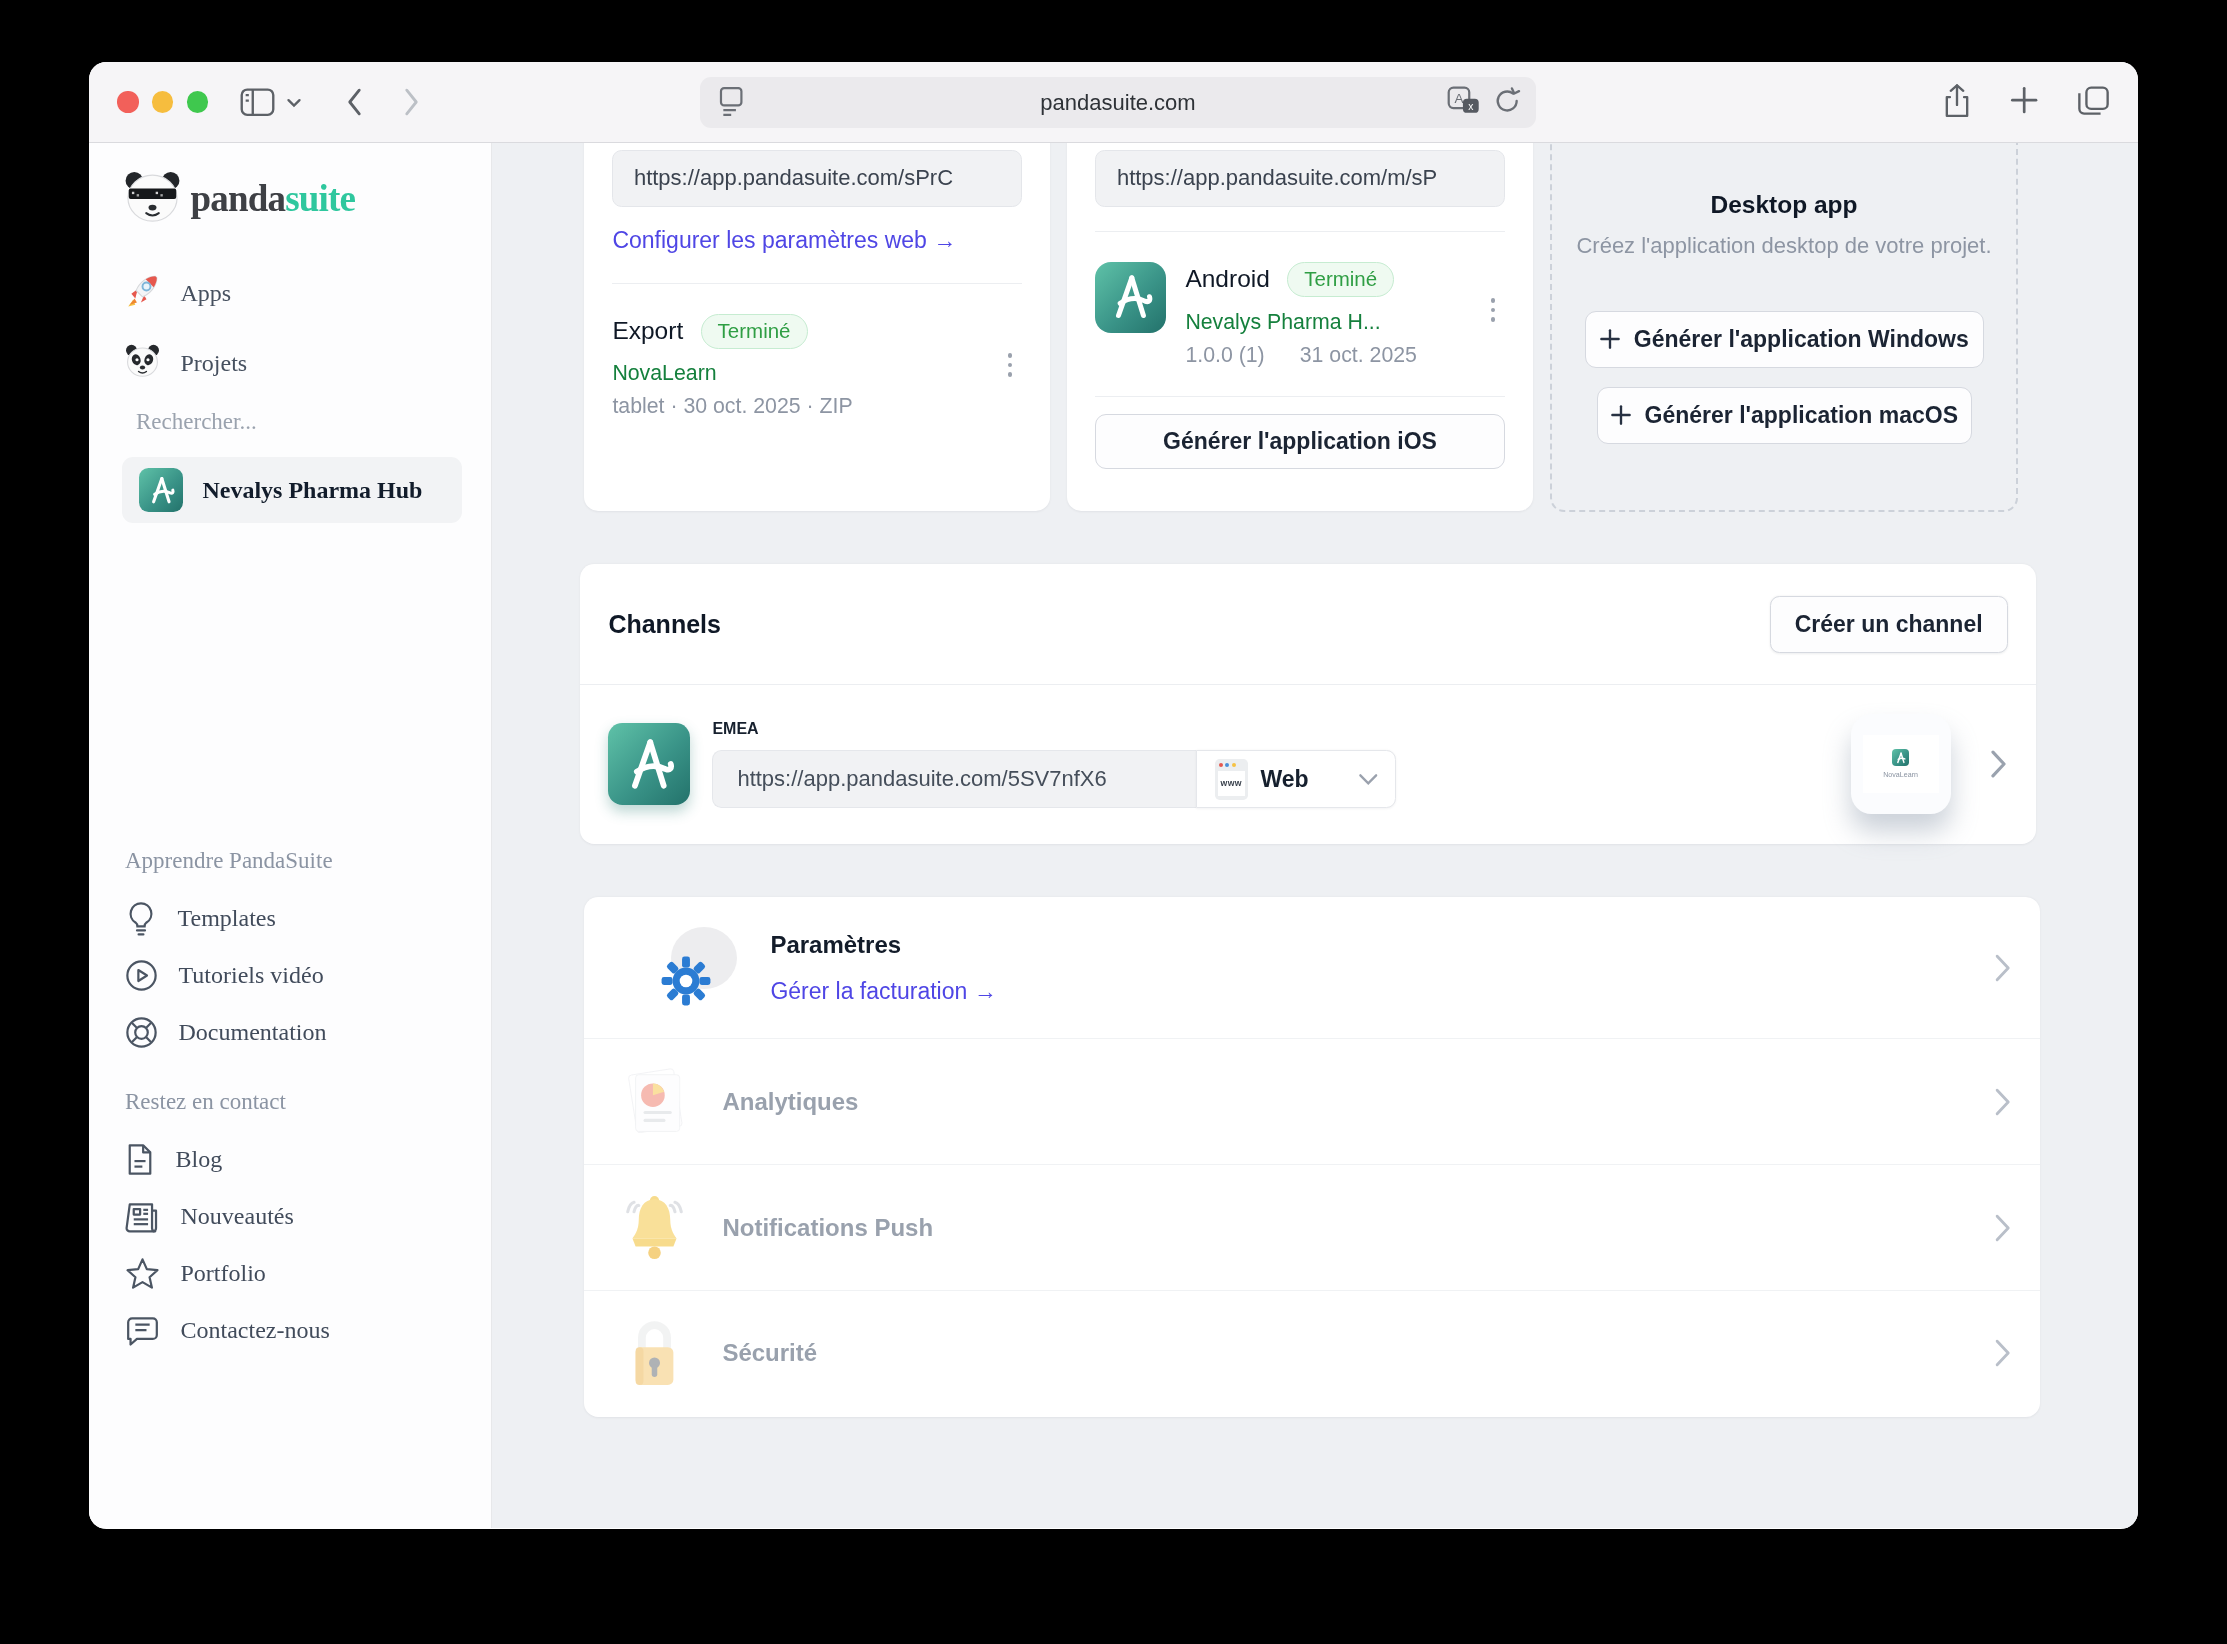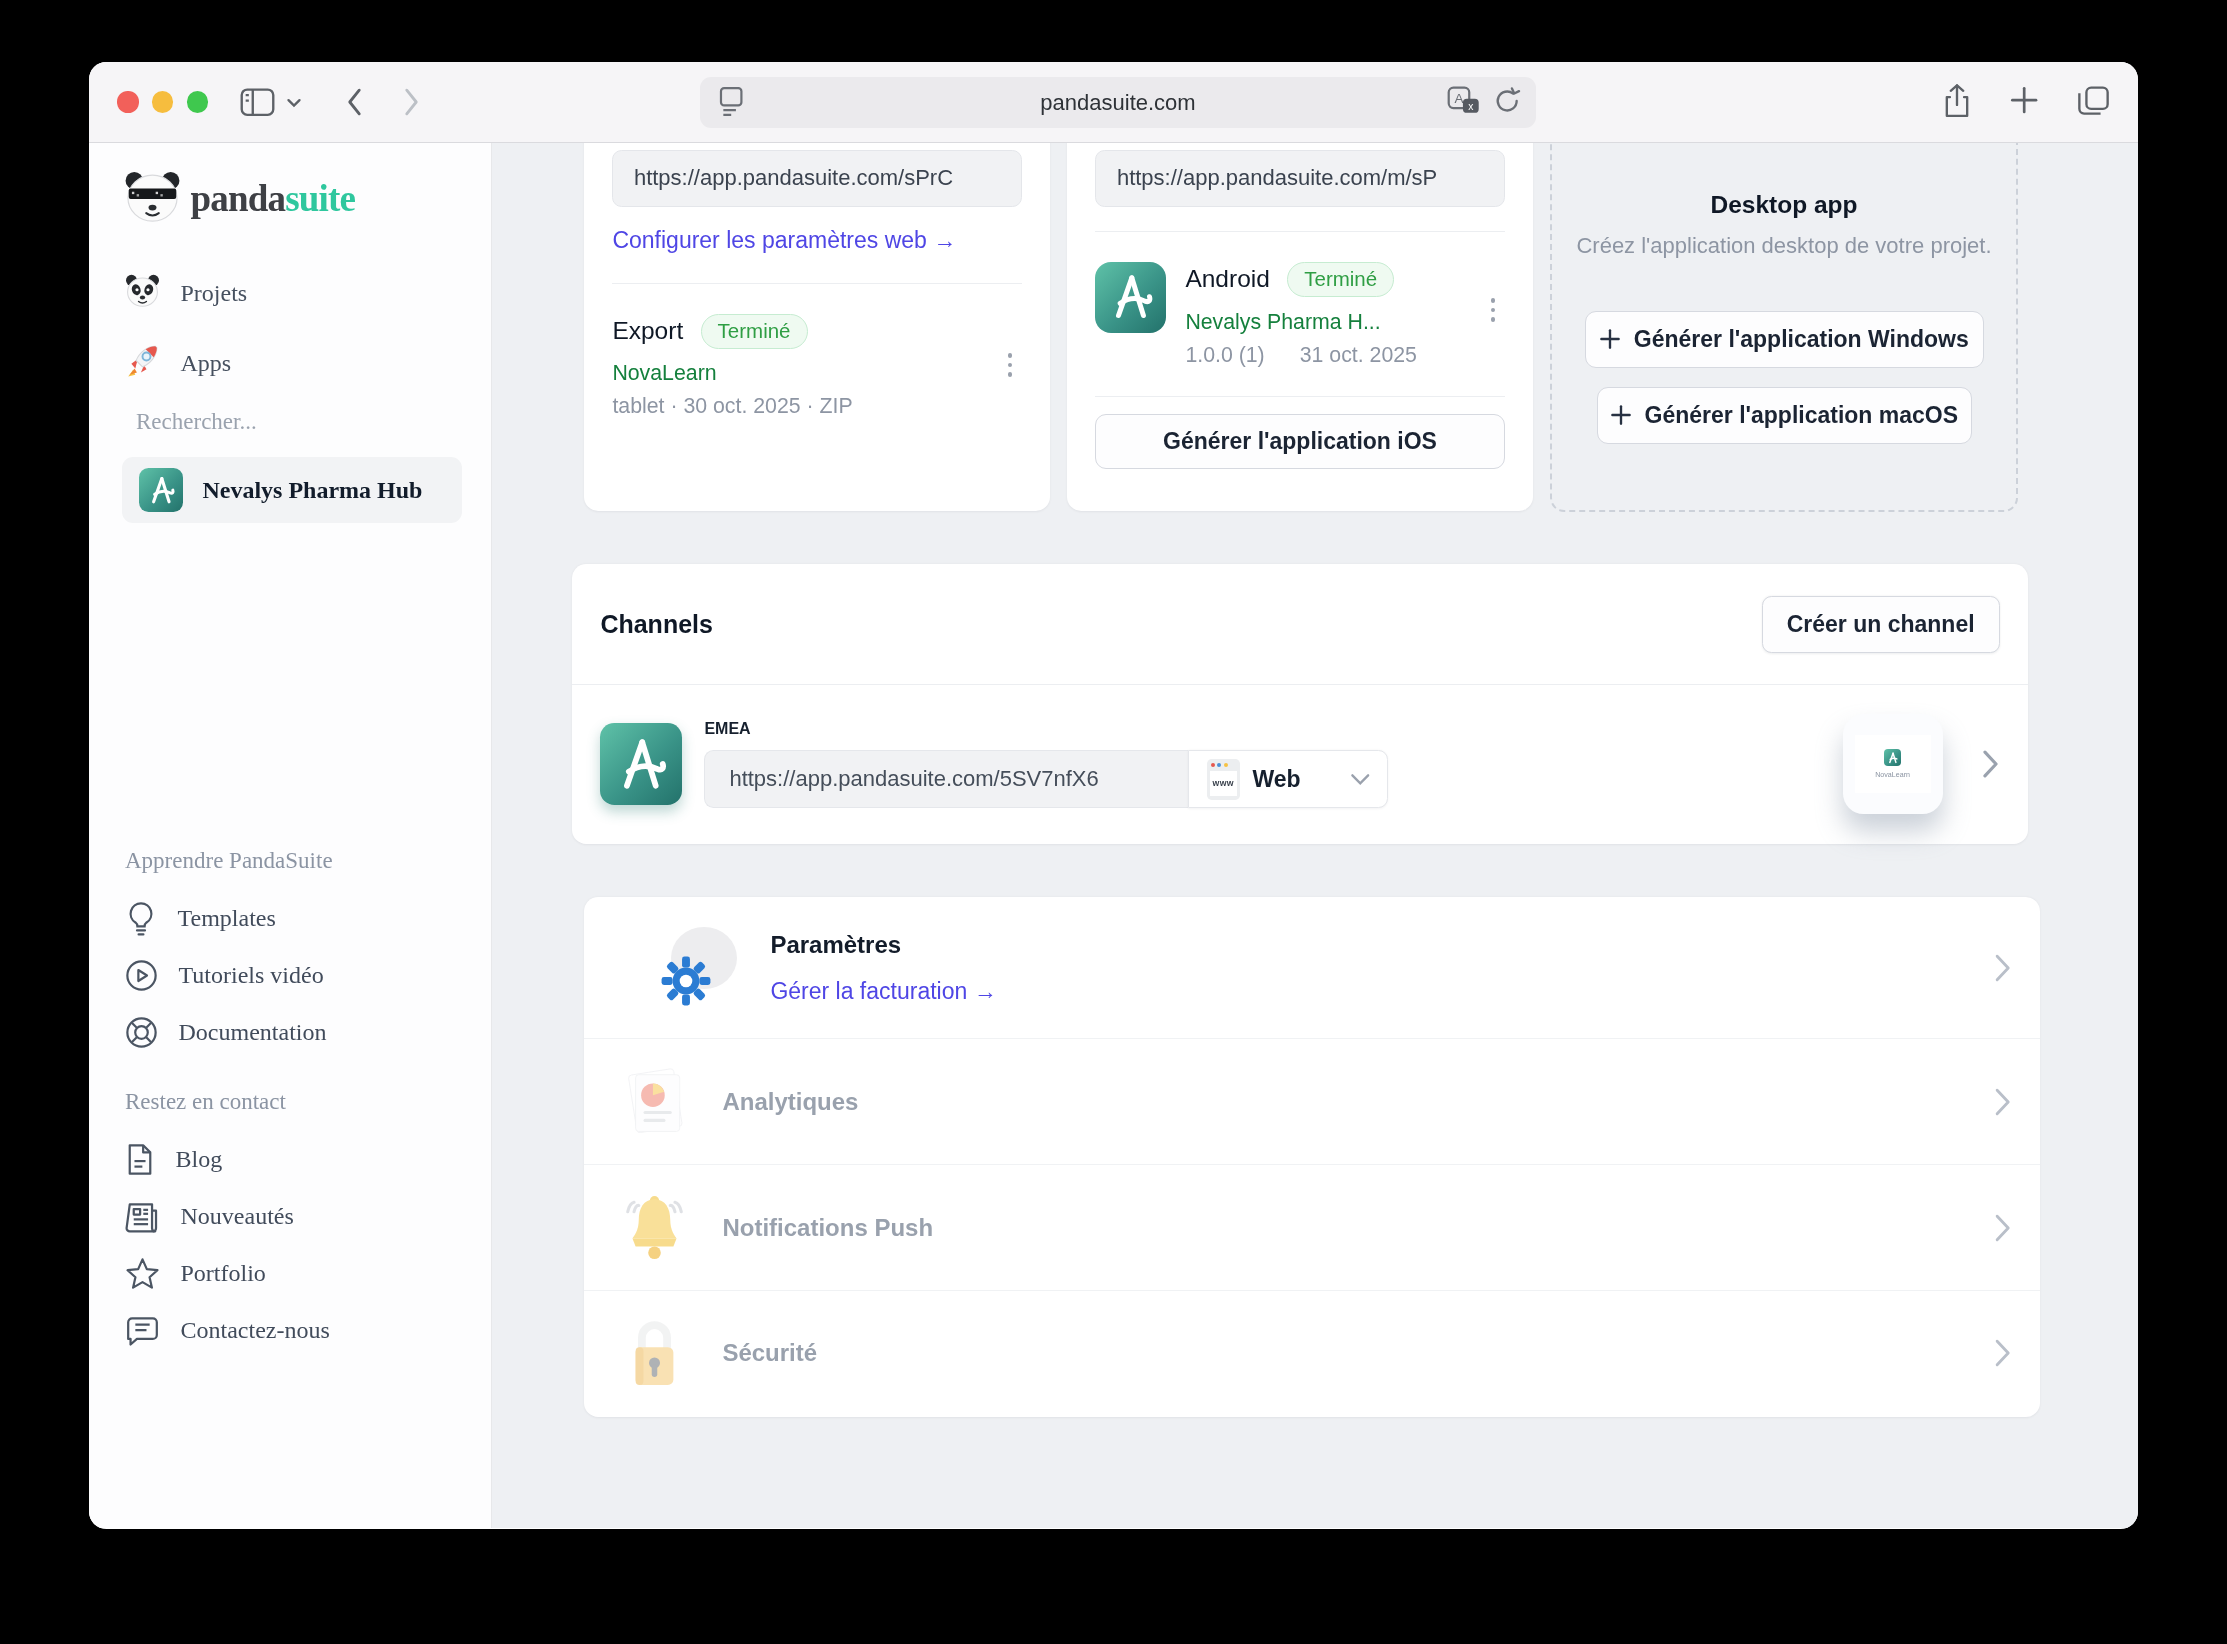--- a/index.html
+++ b/index.html
@@ -79,21 +79,21 @@
   .card-desktop { width:468px; height:386px; border:2.4px dashed #ccd1d9; border-radius:14.2px;
                   position:relative; text-align:center; background:transparent; }
   .dk-title { margin-top:63px; font-size:24.5px; font-weight:700; color:#0f1826; }
   .dk-desc { margin-top:14.2px; font-size:22px; color:#8d95a3; }
   .dk-btn { margin:0 auto; gap:12.6px; }
   .dk-btn.win { margin-top:52px; width:399px; height:57px; }
   .dk-btn.mac { margin-top:19px; width:375px; height:57px; }
   .plus-ic { color:#273142; display:flex; }
 
   
-  .card-channels { position:absolute; left:80px; top:421px; width:1456px; height:280px; }
+  .card-channels { position:absolute; left:88px; top:421px; width:1456px; height:280px; }
   .ch-header { height:120px; display:flex; align-items:center; padding:0 28.4px; }
   .ch-title { font-size:25px; font-weight:700; color:#0f1826; }
   .ch-create { margin-left:auto; height:57px; padding:0 24px; border-radius:9.5px;
                box-shadow:0 0.8px 2.4px rgba(16,24,40,.08); }
   .ch-row { height:158px; display:flex; align-items:center; padding:0 28.4px; }
   .ch-content { margin-left:22px; }
   .ch-name { font-size:16px; font-weight:700; color:#16202e; margin-bottom:12.6px; }
   .ch-input-group { display:flex; }
   .ch-url { width:484px; height:58px; background:#f1f2f4; border:0.8px solid #e5e7eb; border-right:none;
             border-radius:9.5px 0 0 9.5px; display:flex; align-items:center; padding:0 24px;
@@ -234,47 +234,47 @@
               <ellipse cx="36" cy="46" rx="5" ry="3.6" fill="#2a2d31"></ellipse>
               <path d="M28 53 q8 6 16 0" stroke="#2a2d31" stroke-width="2.4" fill="none" stroke-linecap="round"></path>
             </svg>
           </span>
           <span class="wordmark"><span class="wm1">panda</span><span class="wm2">suite</span></span>
         </div>
 
         <div class="snav">
           <div class="snav-item">
             <span>
+              <svg width="35" height="35" viewBox="0 0 44 44">
+                <path d="M10 34 L4 42 L13 40 Z" fill="#f6c244"></path>
+                <path d="M12 32 L6 40 L15 37 Z" fill="#ef8632"></path>
+                <path d="M16 20 L8 26 L13 32 Z" fill="#e6584e"></path>
+                <path d="M24 28 L20 37 L27 33 Z" fill="#e6584e"></path>
+                <path d="M38 4 C28 4 18 12 14 22 L22 30 C32 26 40 16 40 6 Z" fill="#f4f5f7" stroke="#d6d8db" stroke-width="1.4"></path>
+                <path d="M38 4 C34 4 30 5.5 26 8 L36 18 C38.5 14 40 10 40 6 Z" fill="#e6584e"></path>
+                <circle cx="27" cy="17" r="5" fill="#eaf4fb" stroke="#7fb6d9" stroke-width="2.4"></circle>
+              </svg>
+            </span>
+            <span>Apps</span>
+          </div>
+          <div class="snav-item">
+            <span>
               <svg width="35" height="33" viewBox="0 0 44 42">
                 <circle cx="8" cy="8" r="7" fill="#26292d"></circle>
                   <circle cx="36" cy="8" r="7" fill="#26292d"></circle>
                 <ellipse cx="22" cy="23" rx="19" ry="18" fill="#fbfbfb" stroke="#d9dadd" stroke-width="1.4"></ellipse>
                 <ellipse cx="14" cy="20" rx="5.5" ry="7" fill="#26292d" transform="rotate(-18 14 20)"></ellipse>
                 <ellipse cx="30" cy="20" rx="5.5" ry="7" fill="#26292d" transform="rotate(18 30 20)"></ellipse>
                 <circle cx="15" cy="20" r="2" fill="#fff"></circle>
                   <circle cx="29" cy="20" r="2" fill="#fff"></circle>
                 <ellipse cx="22" cy="30" rx="3.4" ry="2.5" fill="#2a2d31"></ellipse>
                 <path d="M17 35 q5 4 10 0" stroke="#2a2d31" stroke-width="1.8" fill="none" stroke-linecap="round"></path>
               </svg>
             </span>
             <span>Projets</span>
-          </div>
-          <div class="snav-item">
-            <span>
-              <svg width="35" height="35" viewBox="0 0 44 44">
-                <path d="M10 34 L4 42 L13 40 Z" fill="#f6c244"></path>
-                <path d="M12 32 L6 40 L15 37 Z" fill="#ef8632"></path>
-                <path d="M16 20 L8 26 L13 32 Z" fill="#e6584e"></path>
-                <path d="M24 28 L20 37 L27 33 Z" fill="#e6584e"></path>
-                <path d="M38 4 C28 4 18 12 14 22 L22 30 C32 26 40 16 40 6 Z" fill="#f4f5f7" stroke="#d6d8db" stroke-width="1.4"></path>
-                <path d="M38 4 C34 4 30 5.5 26 8 L36 18 C38.5 14 40 10 40 6 Z" fill="#e6584e"></path>
-                <circle cx="27" cy="17" r="5" fill="#eaf4fb" stroke="#7fb6d9" stroke-width="2.4"></circle>
-              </svg>
-            </span>
-            <span>Apps</span>
           </div>
         </div>
 
         <div class="search-ph">Rechercher...</div>
 
         <div class="sel-project">
           <span class="appic" style="width:44px;height:44px;">
             <svg viewBox="0 0 100 100" fill="none" stroke="#fff" stroke-width="9" stroke-linecap="round">
               <path d="M28 84 L52 16"></path>
                 <path d="M52 16 L73 84"></path>

